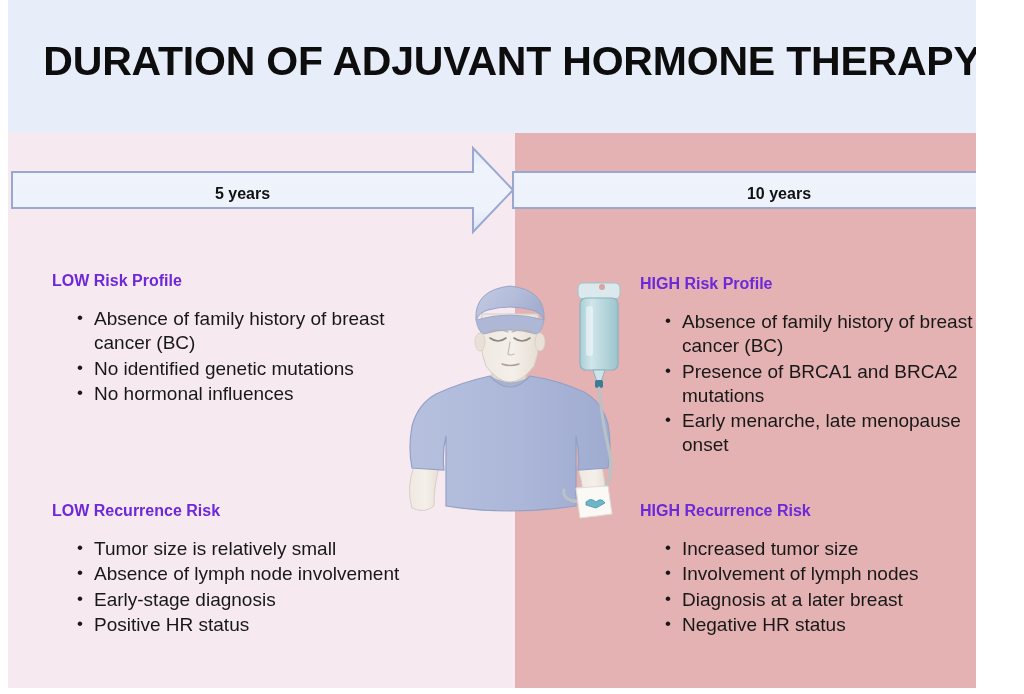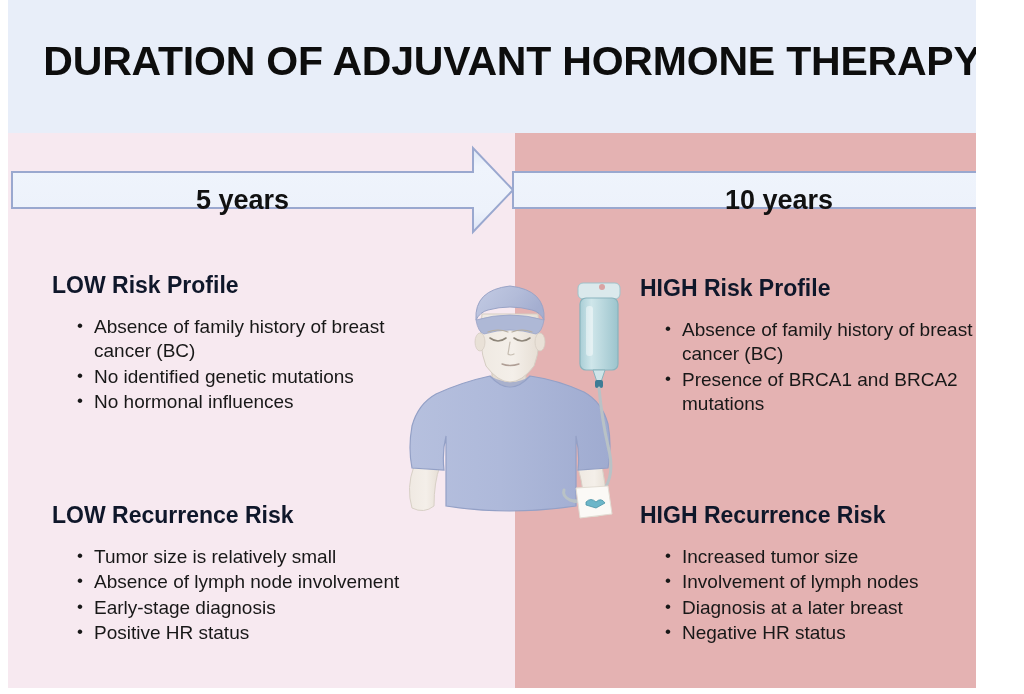--- a/index.html
+++ b/index.html
@@ -73,42 +73,42 @@
     position: absolute;
     left: 0;
     top: 130;
     top: 130px;
     width: 1024px;
     height: 120px;
   }
   .arrow-label {
     position: absolute;
     top: 185px;
-    font-size: 27px;
+    font-size: 16px;
     font-weight: bold;
     color: #111111;
     text-align: center;
     font-family: "Liberation Sans", sans-serif;
     white-space: nowrap;
   }
   .arrow-label.left  { left: 12px;  width: 461px; }
   .arrow-label.right { left: 584px; width: 390px; }
 
   
   .block {
     position: absolute;
     color: #141414;
   }
   .block h3 {
     margin: 0 0 1px 0;
-    font-size: 23px;
+    font-size: 16px;
     font-weight: bold;
     line-height: 1.18;
     font-family: "Liberation Sans", sans-serif;
-    color: #0f172a;
+    color: #6d28d9;
   }
   .block ul {
     margin: 16px;
     padding: 0 0 0 26px;
     list-style: none;
   }
   .block li {
     position: relative;
     font-size: 19px;
     line-height: 1.28;
@@ -186,20 +186,21 @@
       <li>Early-stage diagnosis</li>
       <li>Positive HR status</li>
     </ul>
   </div>
 
   <div class="block high-profile">
     <h3>HIGH Risk Profile</h3>
     <ul>
       <li>Absence of family history of breast cancer (BC)</li>
       <li>Presence of BRCA1 and BRCA2 mutations</li>
+      <li>Early menarche, late menopause onset</li>
     </ul>
   </div>
 
   <div class="block high-recurrence">
     <h3>HIGH Recurrence Risk</h3>
     <ul>
       <li>Increased tumor size</li>
       <li>Involvement of lymph nodes</li>
       <li>Diagnosis at a later breast</li>
       <li>Negative HR status</li>

